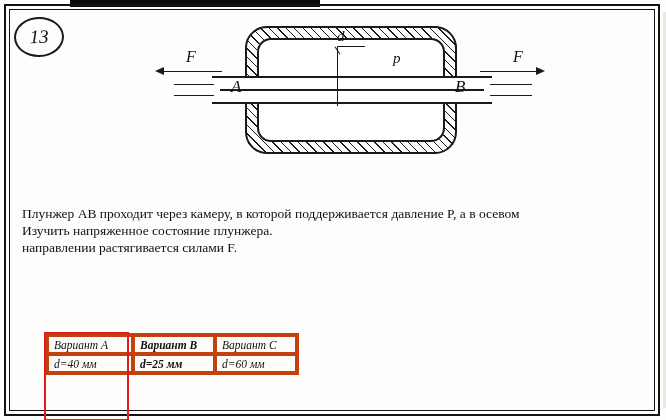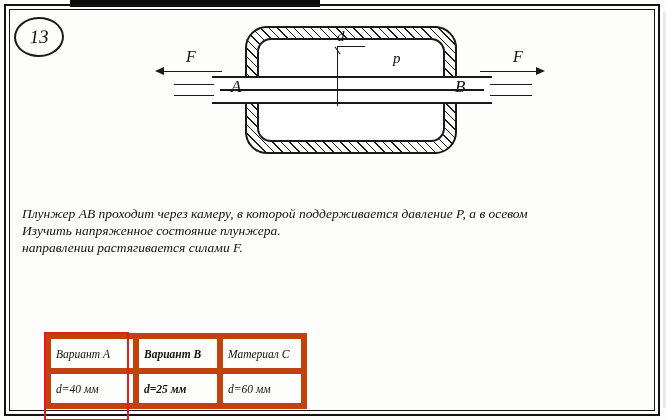--- a/index.html
+++ b/index.html
@@ -229,41 +229,40 @@
     transform: rotate(55deg);
   }
 
   
   .body-text {
     position: absolute;
     left: 22px;
     top: 205px;
     width: 610px;
     font-family: "Liberation Serif", serif;
-    font-style: italic;
     font-size: 13.5px;
     line-height: 17px;
     color: #111;
   }
   .body-text .ln { display: block; }
 
   
   .variants-table {
     position: absolute;
     left: 45px;
     top: 333px;
     border-collapse: collapse;
     font-family: "Liberation Serif", serif;
     font-style: italic;
     font-size: 11.5px;
     color: #111;
   }
   .variants-table td {
-    border: 6px solid #c2410c;
-    padding: 7px 5px;
+    border: 4px solid #c2410c;
+    padding: 0 5px;
     height: 15px;
     white-space: nowrap;
   }
   .variants-table td.col0 { width: 72px; }
   .variants-table td.col1 { width: 68px; font-weight: bold; }
   .variants-table td.col2 { width: 68px; }
 
   
   .red-box {
     position: absolute;
@@ -351,21 +350,21 @@
     <span class="ln">Плунжер AB  проходит через камеру, в которой поддерживается давление P,  а в осевом</span>
     <span class="ln">Изучить напряженное состояние плунжера.</span>
     <span class="ln">направлении растягивается силами F.</span>
   </div>
 
   <table class="variants-table">
     <tbody>
         <tr>
       <td class="col0">Вариант A</td>
       <td class="col1">Вариант B</td>
-      <td class="col2">Материал C</td>
+      <td class="col2">Вариант C</td>
     </tr>
     <tr>
       <td class="col0">d=40 мм</td>
       <td class="col1">d=25 мм</td>
       <td class="col2">d=60 мм</td>
     </tr>
   </tbody>
     </table>
   <div class="red-box"></div>
 

